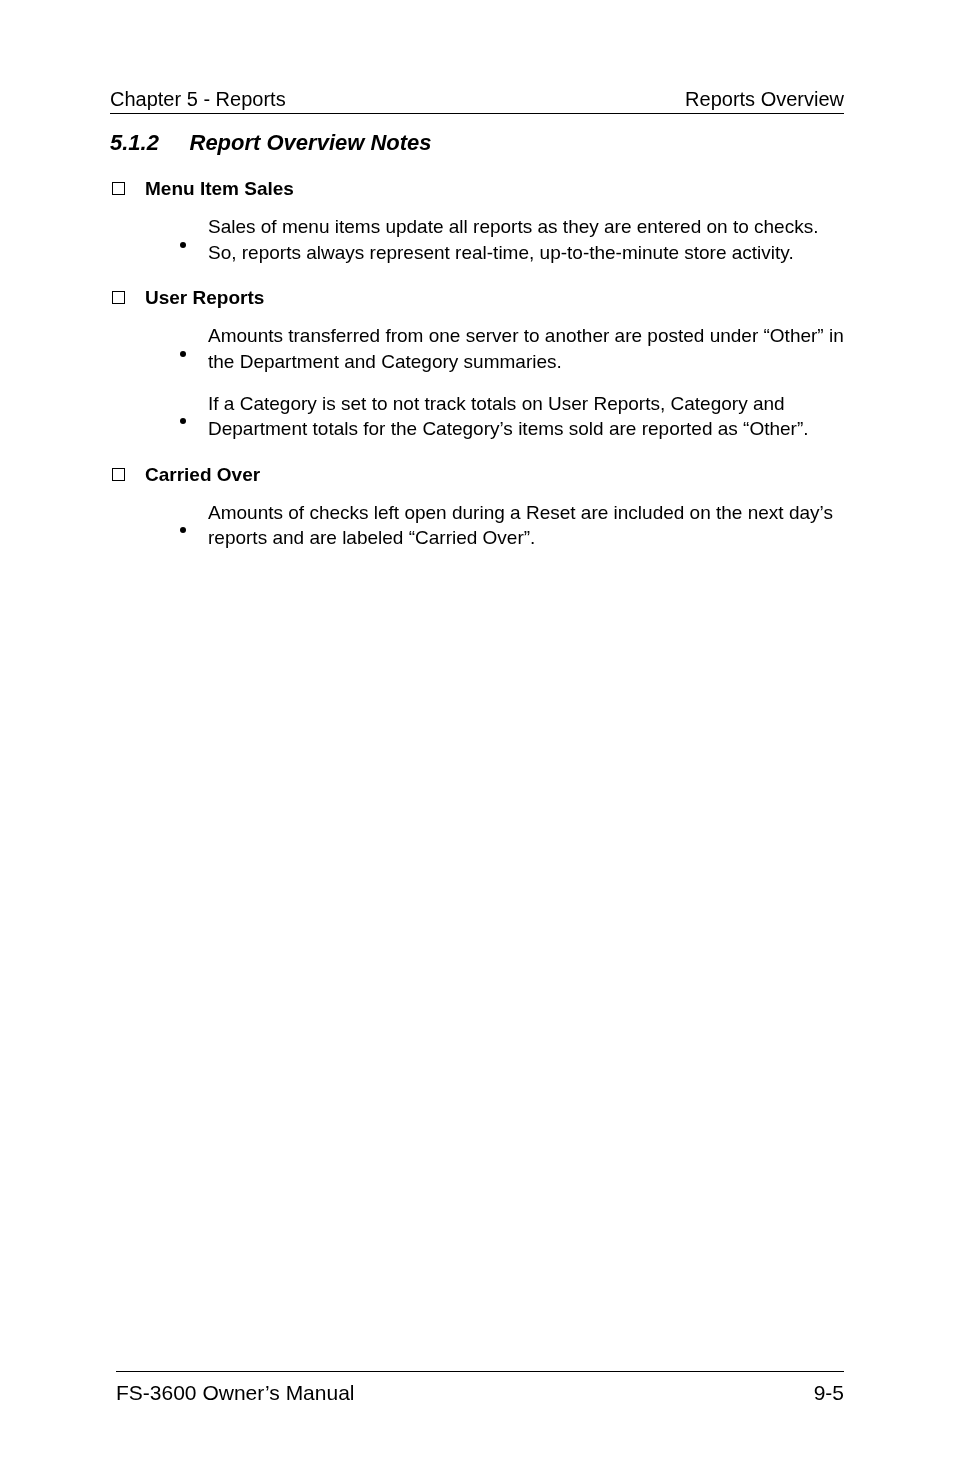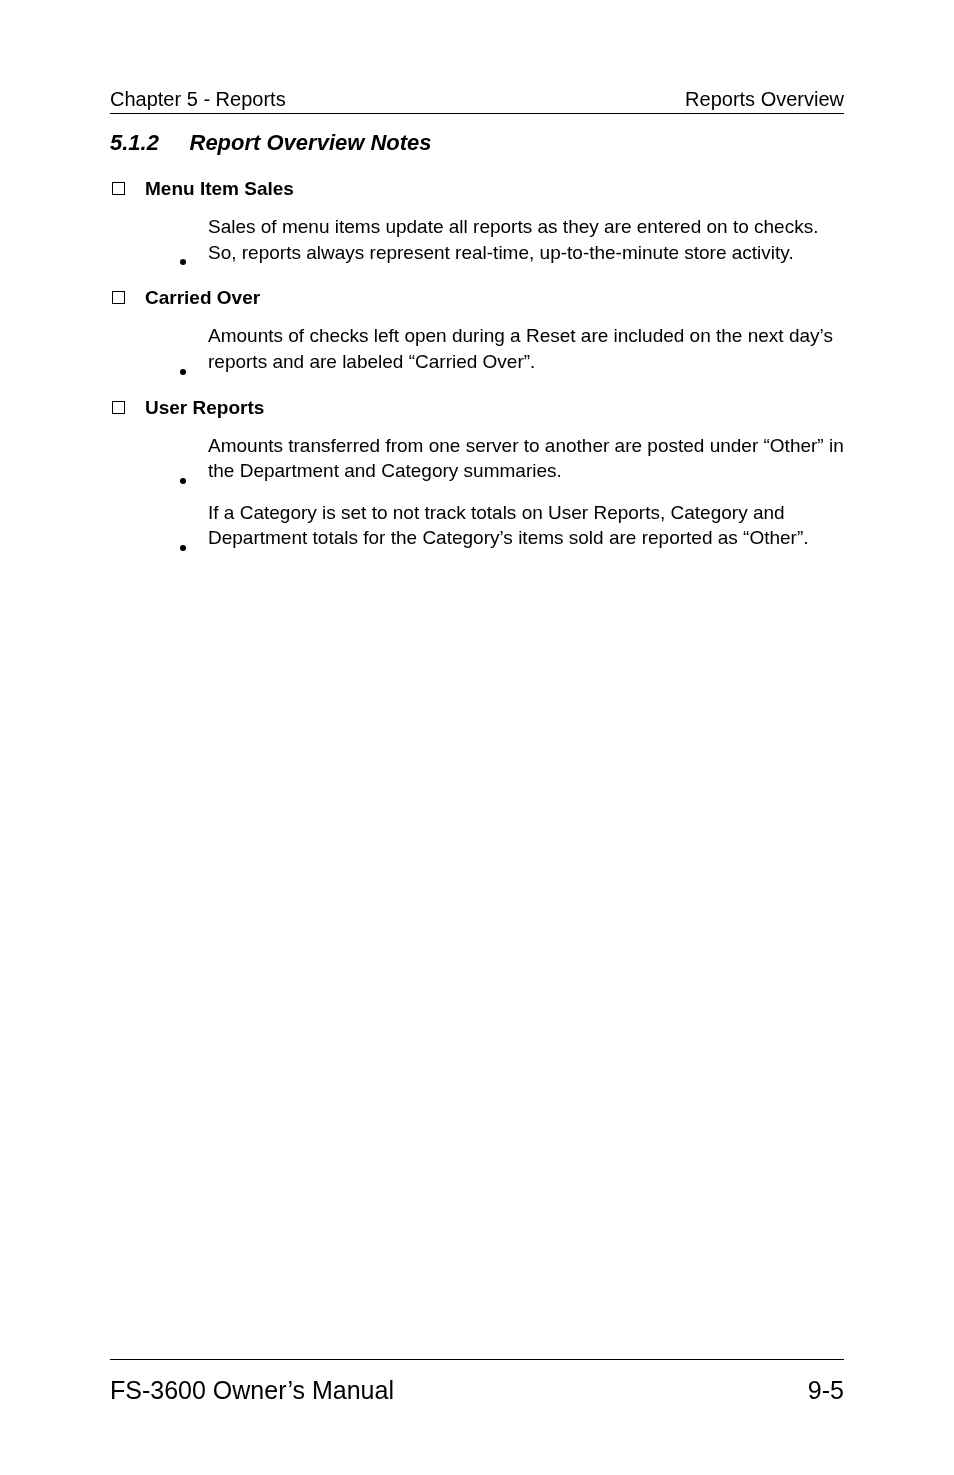--- a/index.html
+++ b/index.html
@@ -7,23 +7,23 @@
     body { font-family: Arial, Helvetica, sans-serif; color: #000; position: relative; }
     .page { padding: 88px 110px 0 110px; }
     .header-row { display: flex; justify-content: space-between; font-size: 20px; border-bottom: 1.5px solid #000; padding-bottom: 2px; margin-bottom: 16px; }
     .section-title { font-family: Arial, Helvetica, sans-serif; font-size: 22px; font-weight: bold; font-style: italic; margin-bottom: 22px; }
     .section-number { font-weight: bold; }
     .block { margin-bottom: 22px; }
     .sub-heading-row { display: flex; align-items: flex-start; gap: 20px; margin-bottom: 14px; }
     .checkbox-icon { width: 13px; height: 13px; border: 1.5px solid #000; flex-shrink: 0; margin-top: 4px; margin-left: 2px; }
     .sub-heading { font-size: 19px; font-weight: bold; }
     .bullets { list-style: none; padding-left: 70px; }
-    .bullets li { display: flex; align-items: flex-end; gap: 22px; font-size: 19px; line-height: 1.35; margin-bottom: 16px; }
+    .bullets li { display: flex; align-items: center; gap: 22px; font-size: 19px; line-height: 1.35; margin-bottom: 16px; }
     .dot { width: 6px; height: 6px; background: #000; border-radius: 50%; flex-shrink: 0; margin-top: 10px; }
-    .footer { position: absolute; left: 110px; right: 110px; bottom: 70px; border-top: 1.5px solid #000; padding-top: 16px; display: flex; justify-content: space-between; font-size: 25px; }
+    .footer { position: absolute; left: 116px; right: 110px; bottom: 70px; border-top: 1.5px solid #000; padding-top: 9px; display: flex; justify-content: space-between; font-size: 21px; }
   </style>
 </head>
 <body>
 
 <div class="page">
   <div class="header-row">
     <span>Chapter 5 - Reports</span>
     <span>Reports Overview</span>
   </div>
 
@@ -42,44 +42,44 @@
       <li>
         <span class="dot"></span>
         <span>Sales of menu items update all reports as they are entered on to checks.  So, reports always represent real-time, up-to-the-minute store activity.</span>
       </li>
     </ul>
   </div>
 
   <div class="block">
     <div class="sub-heading-row">
       <div class="checkbox-icon"></div>
-      <div class="sub-heading">Carried Over</div>
-    </div>
-    <ul class="bullets">
-      <li>
-        <span class="dot"></span>
-        <span>Amounts of checks left open during a Reset are included on the next day’s reports and are labeled “Carried Over”.</span>
-      </li>
-    </ul>
-  </div>
-
-  <div class="block">
-    <div class="sub-heading-row">
-      <div class="checkbox-icon"></div>
       <div class="sub-heading">User Reports</div>
     </div>
     <ul class="bullets">
       <li>
         <span class="dot"></span>
         <span>Amounts transferred from one server to another are posted under “Other” in the Department and Category summaries.</span>
       </li>
       <li>
         <span class="dot"></span>
         <span>If a Category is set to not track totals on User Reports, Category and Department totals for the Category’s items sold are reported as “Other”.</span>
       </li>
     </ul>
   </div>
+
+  <div class="block">
+    <div class="sub-heading-row">
+      <div class="checkbox-icon"></div>
+      <div class="sub-heading">Carried Over</div>
+    </div>
+    <ul class="bullets">
+      <li>
+        <span class="dot"></span>
+        <span>Amounts of checks left open during a Reset are included on the next day’s reports and are labeled “Carried Over”.</span>
+      </li>
+    </ul>
+  </div>
 </div>
 
 <div class="footer">
   <span>FS-3600 Owner’s Manual</span>
   <span>9-5</span>
 </div>
 
 </body></html>

